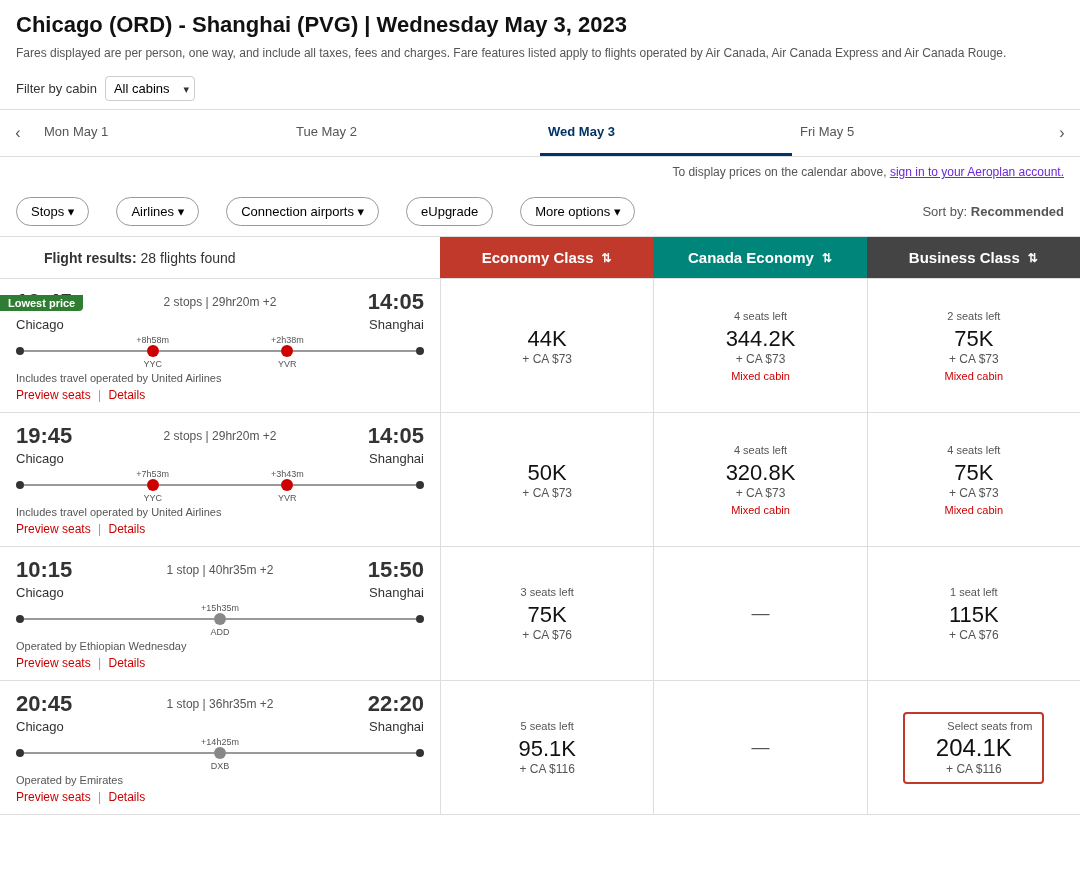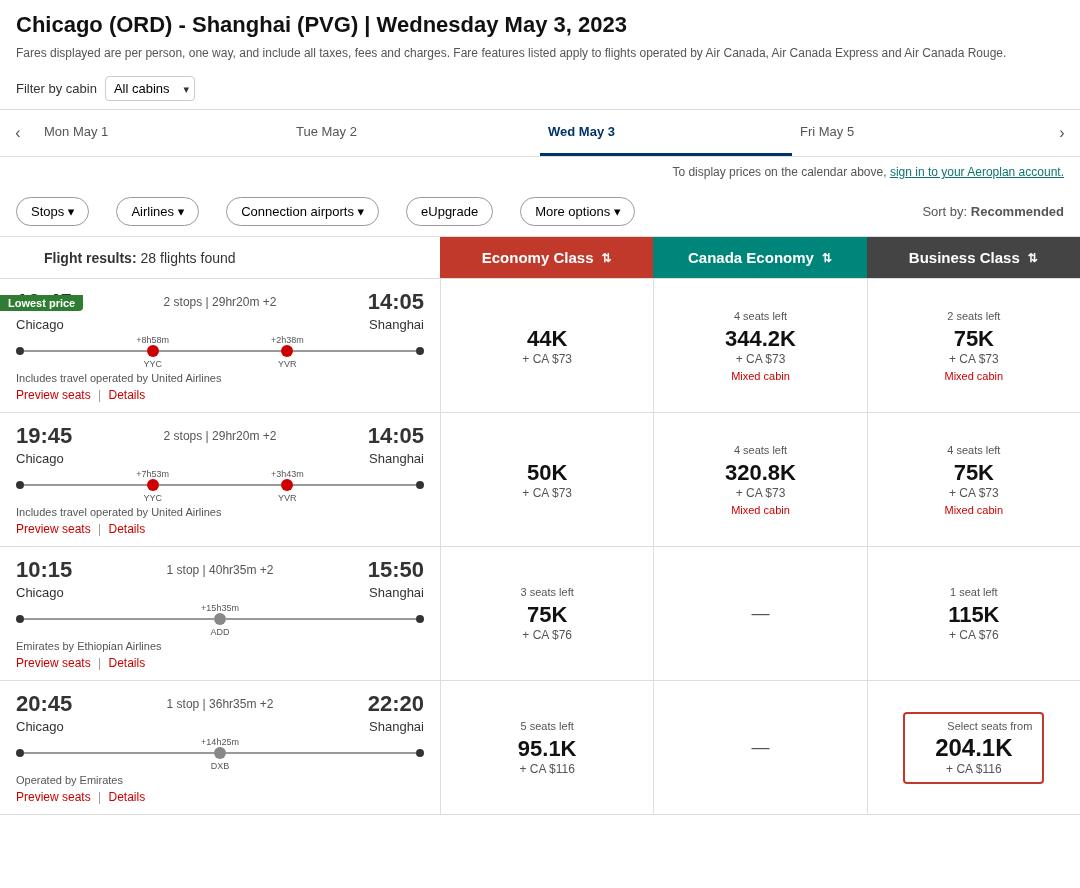--- a/index.html
+++ b/index.html
@@ -15,21 +15,21 @@
     .filter-select-wrap { position: relative; display: inline-block; }
     .filter-select-wrap::after { content: '▾'; position: absolute; right: 6px; top: 50%; transform: translateY(-50%); pointer-events: none; font-size: 11px; }
 
     .date-nav { display: flex; align-items: stretch; border-top: 1px solid #ddd; border-bottom: 1px solid #ddd; position: relative; }
     .date-nav-arrow { width: 36px; display: flex; align-items: center; justify-content: center; cursor: pointer; font-size: 16px; color: #555; flex-shrink: 0; border: none; background: #fff; }
     .date-tabs { display: flex; flex: 1; }
     .date-tab { flex: 1; text-align: left; padding: 14px 8px; font-size: 13px; color: #555; cursor: pointer; border-bottom: 3px solid transparent; }
     .date-tab.active { color: #003366; font-weight: bold; border-bottom: 3px solid #003366; }
 
     .signin-notice { text-align: right; padding: 8px 16px; font-size: 12px; color: #555; }
-    .signin-notice a { color: #0f766e; }
+    .signin-notice a { color: #6d28d9; }
 
     .toolbar { display: flex; align-items: center; padding: 10px 16px; gap: 27px; }
     .filter-btn { border: 1px solid #999; border-radius: 20px; padding: 6px 14px; background: #fff; cursor: pointer; font-size: 13px; display: flex; align-items: center; gap: 4px; }
     .eupgrade-btn { border: 1px solid #999; border-radius: 20px; padding: 6px 14px; background: #fff; cursor: pointer; font-size: 13px; }
     .sort-label { margin-left: auto; font-size: 13px; color: #555; }
 
     .results-header { display: flex; align-items: stretch; border-top: 1px solid #ddd; border-bottom: 1px solid #ddd; }
     .results-label { flex: 0 0 440px; padding: 12px 16px; font-size: 14px; font-weight: normal; display: flex; align-items: center; }
     .results-label strong { margin-right: 4px; padding-left: 28px; }
     .class-col { flex: 1; display: flex; align-items: center; justify-content: center; padding: 12px 8px; font-size: 15px; font-weight: bold; color: #fff; position: relative; cursor: pointer; }
@@ -48,21 +48,21 @@
     .depart-time { font-size: 22px; font-weight: bold; }
     .arrive-time { font-size: 22px; font-weight: bold; }
     .stops-info { font-size: 12px; color: #555; text-align: center; flex: 1; padding: 0 8px; }
     .airline-info { font-size: 11px; color: #555; margin-top: 6px; }
     .flight-links { font-size: 12px; margin-top: 4px; }
     .flight-links a { color: #c00; text-decoration: none; }
     .flight-links span { color: #999; margin: 0 4px; }
 
     .price-col { flex: 1; padding: 10px 8px; display: flex; flex-direction: column; align-items: center; justify-content: center; border-left: 1px solid #ddd; text-align: center; }
     .seats-left { font-size: 11px; color: #555; margin-bottom: 4px; }
-    .price-pts { font-size: 22px; font-weight: bold; color: #111; }
+    .price-pts { font-size: 22px; font-weight: normal; color: #111; }
     .price-pts.large { font-size: 24px; }
     .price-cash { font-size: 12px; color: #555; }
     .mixed-cabin { font-size: 11px; color: #c00; margin-top: 4px; }
     .dash { font-size: 18px; color: #555; }
     .selected-box { border: 2px solid #c0392b; border-radius: 4px; padding: 6px 10px; text-align: center; }
     .select-seats-from { font-size: 11px; color: #555; margin-bottom: 2px; margin-left: 32px; }
 
     .line-segment { flex: 1; height: 2px; background: #999; }
 
     .stop-node { display: flex; flex-direction: column; align-items: center; position: relative; }
@@ -261,21 +261,21 @@
     <div class="end-dot"></div>
     <div class="line-segment"></div>
           <div class="stop-node">
       <div class="stop-circle" style="background:#888"></div>
       <span class="stop-name">ADD</span>
       <span class="stop-time">+15h35m</span>
     </div>
     <div class="line-segment"></div>
           <div class="end-dot"></div>
         </div>
-      <div class="airline-info">Emirates by Ethiopian Airlines</div>
+      <div class="airline-info">Operated by Ethiopian Wednesday</div>
       <div class="flight-links">
         <a href="#">Preview seats</a>
         <span>|</span>
         <a href="#">Details</a>
       </div>
     </div>
     <div class="price-col">
       <div class="seats-left">3 seats left</div>
       <div class="price-pts">75K</div>
       <div class="price-cash">+ CA $76</div>

